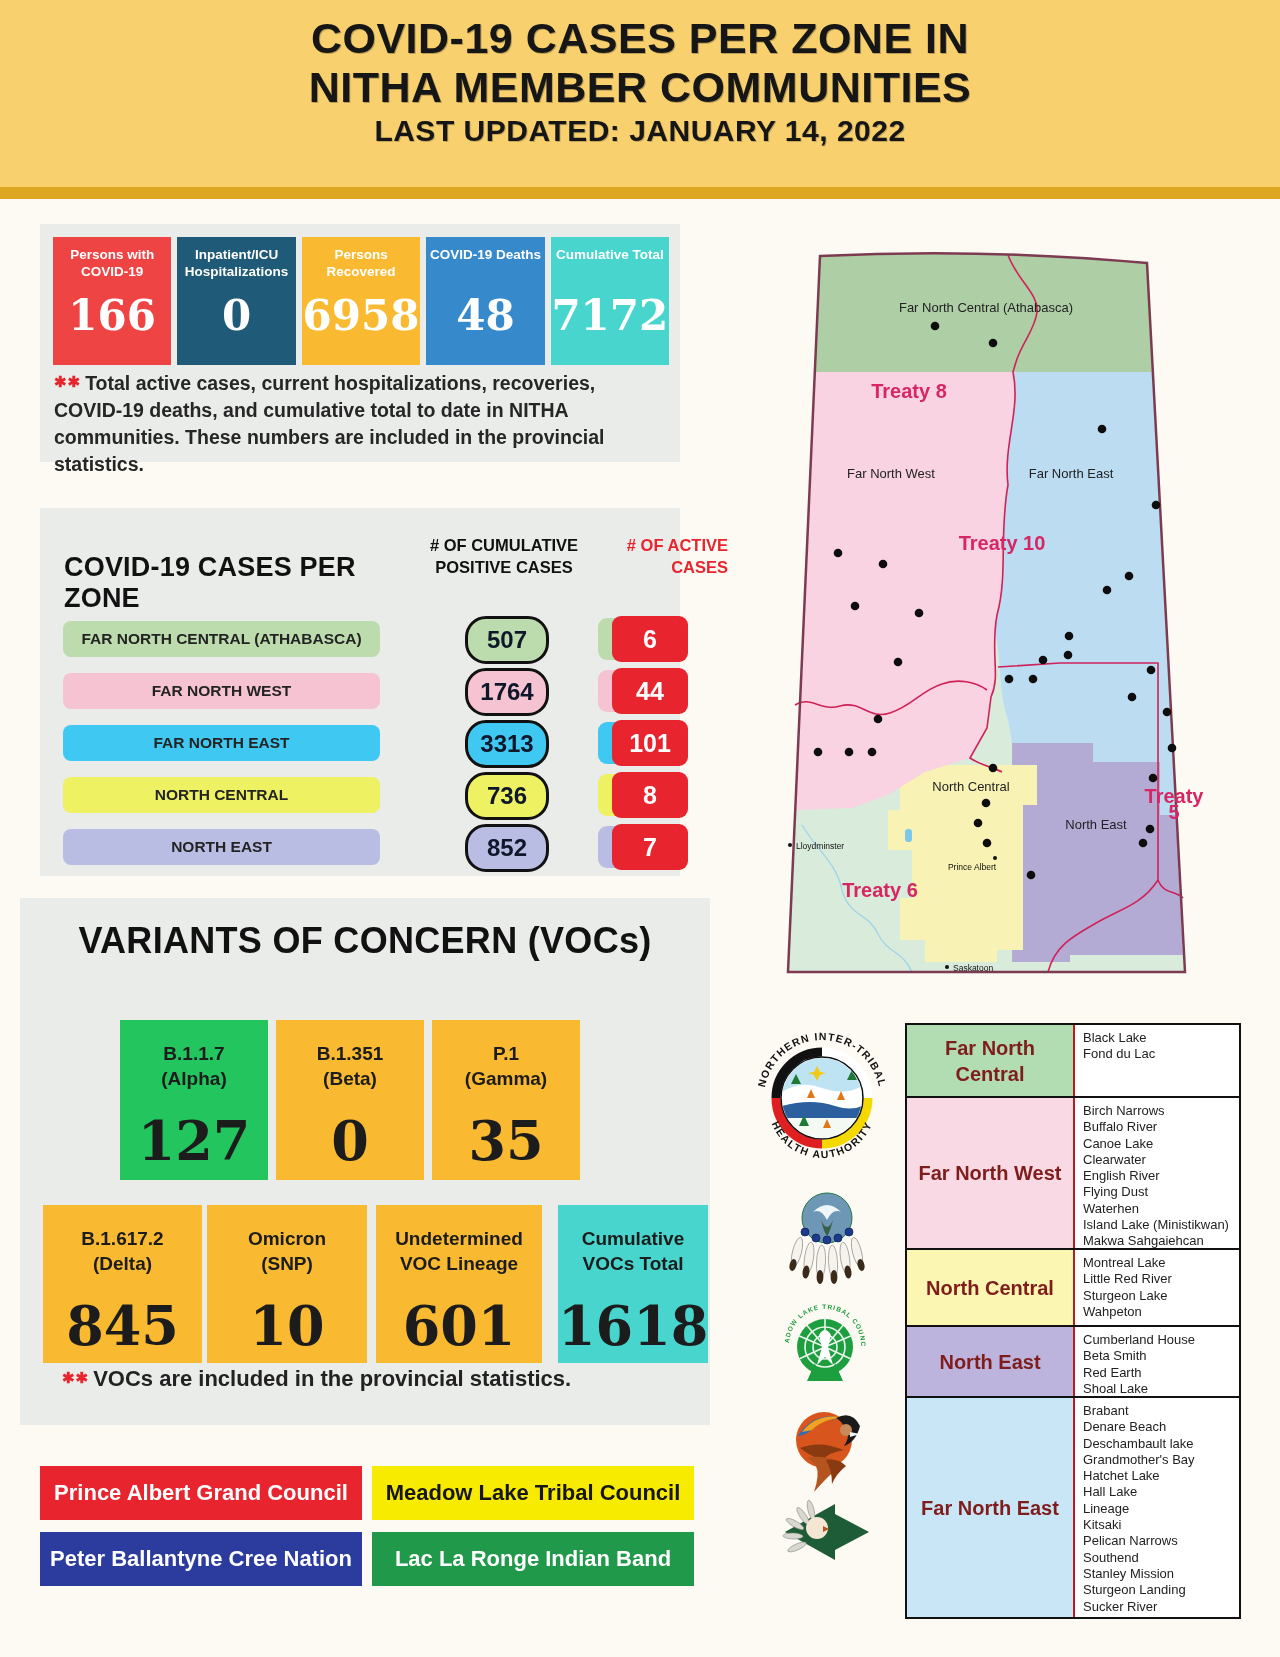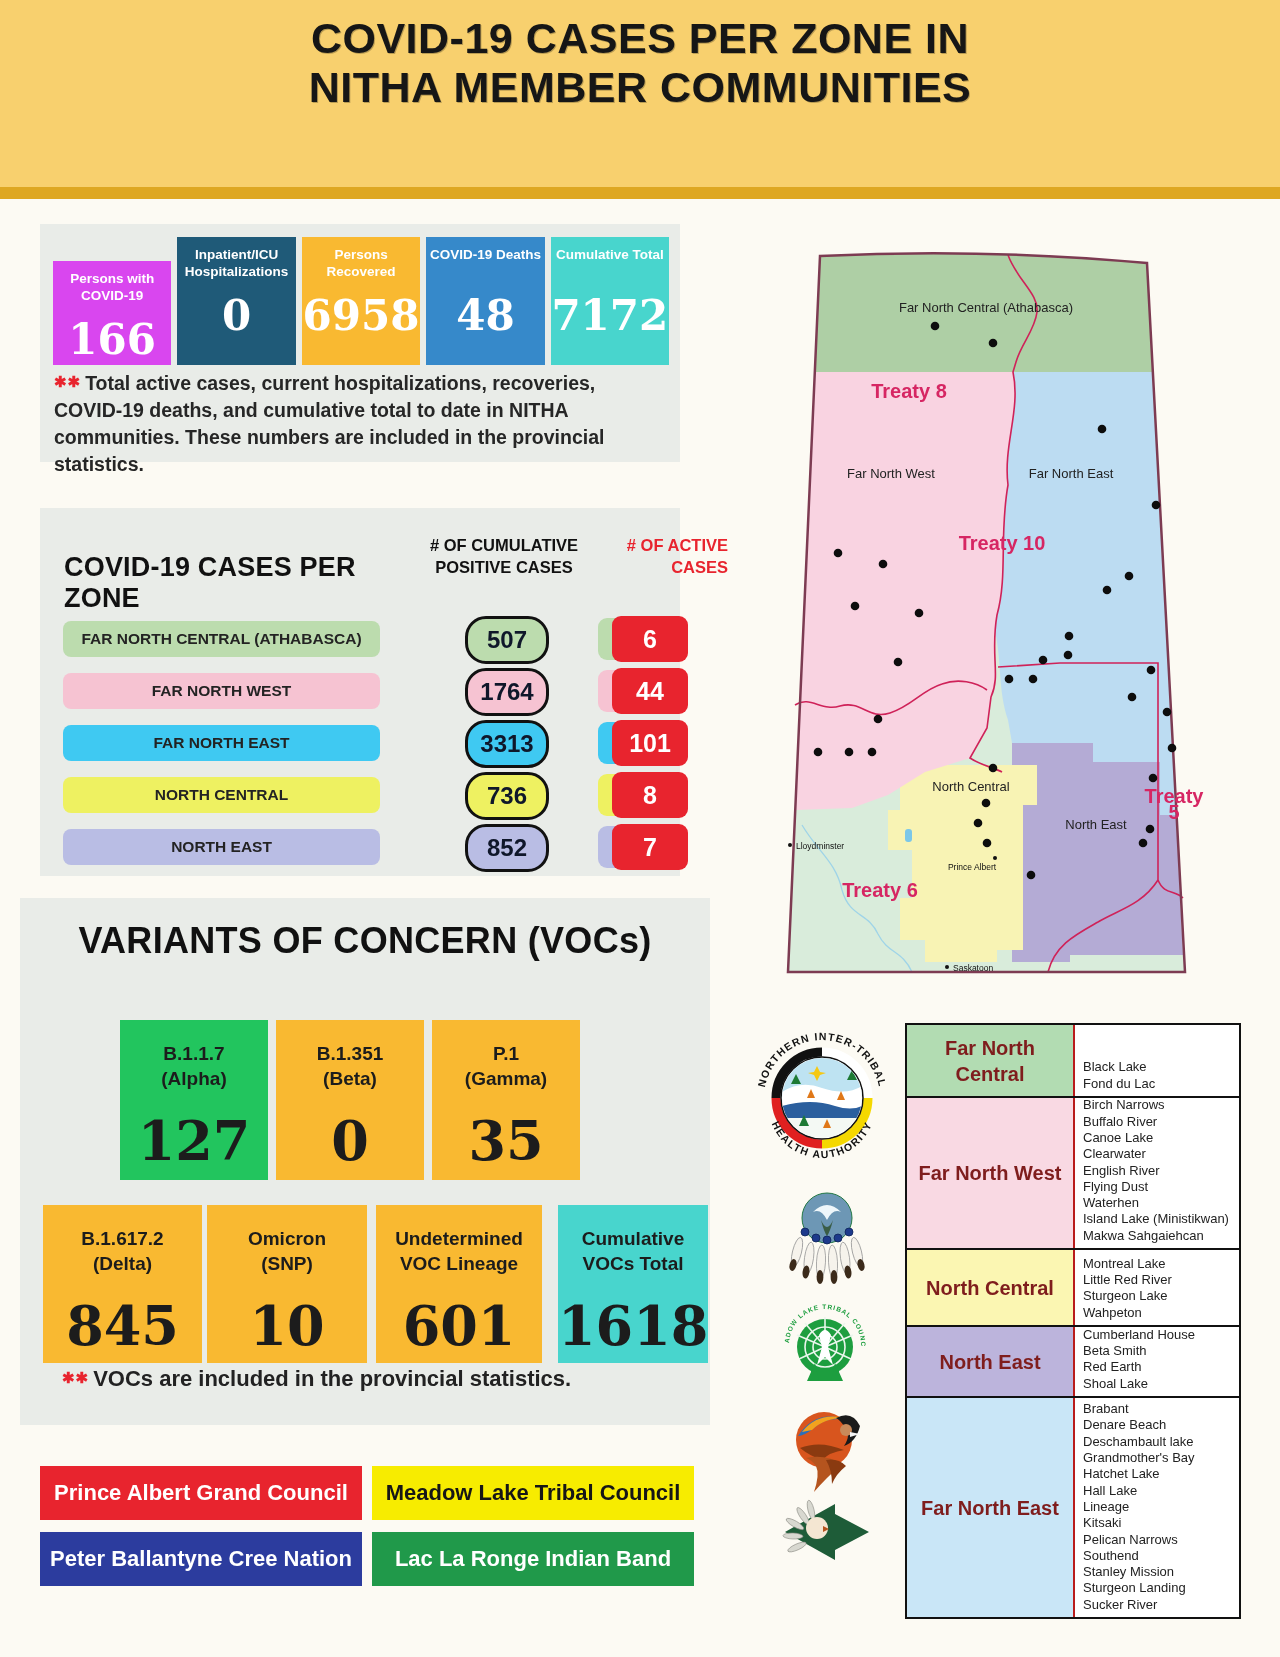--- a/index.html
+++ b/index.html
@@ -55,35 +55,36 @@
   .map-city{font-size:8.5px;fill:#111;font-family:"Liberation Sans",sans-serif;}
 
   
   .logo{position:absolute;}
 
   
   #legend-table{position:absolute;left:905px;top:1023px;width:332px;border:2px solid #111;background:#fff;}
   .lt-row{display:flex;border-bottom:2px solid #111;}
   .lt-row:last-child{border-bottom:none;}
   .lt-zone{width:168px;border-right:2px solid #b91c1c;display:flex;align-items:center;justify-content:center;text-align:center;font-size:20px;font-weight:bold;color:#7f1d1d;line-height:1.3;padding:0 8px;box-sizing:border-box;}
-  .lt-coms{flex:1;padding:18px 0 4px 8px;display:flex;flex-direction:column;justify-content:flex-end;}
+  .lt-coms{flex:1;padding:5px 0 4px 8px;display:flex;flex-direction:column;justify-content:flex-start;}
   .lt-com{font-size:13px;color:#222;line-height:16.3px;}
 </style>
 </head>
 <body>
 
 <div class="banner">
   <div class="l1">COVID-19 CASES PER ZONE IN</div>
   <div class="l2">NITHA MEMBER COMMUNITIES</div>
+  <div class="l3">LAST UPDATED: JANUARY 14, 2022</div>
 </div>
 <div class="banner-strip"></div>
 
 <div class="panel" id="stats-panel">
   <div id="stat-cards">
-      <div class="stat-card" style="background: #d946ef; margin-top: 24px;">
+      <div class="stat-card" style="background: #ef4444;">
         <div class="stat-label">Persons with COVID-19</div>
         <div class="stat-value">166</div>
       </div>
       <div class="stat-card" style="background: rgb(31, 90, 120);">
         <div class="stat-label">Inpatient/ICU Hospitalizations</div>
         <div class="stat-value">0</div>
       </div>
       <div class="stat-card" style="background: rgb(249, 185, 49);">
         <div class="stat-label">Persons Recovered</div>
         <div class="stat-value">6958</div>

